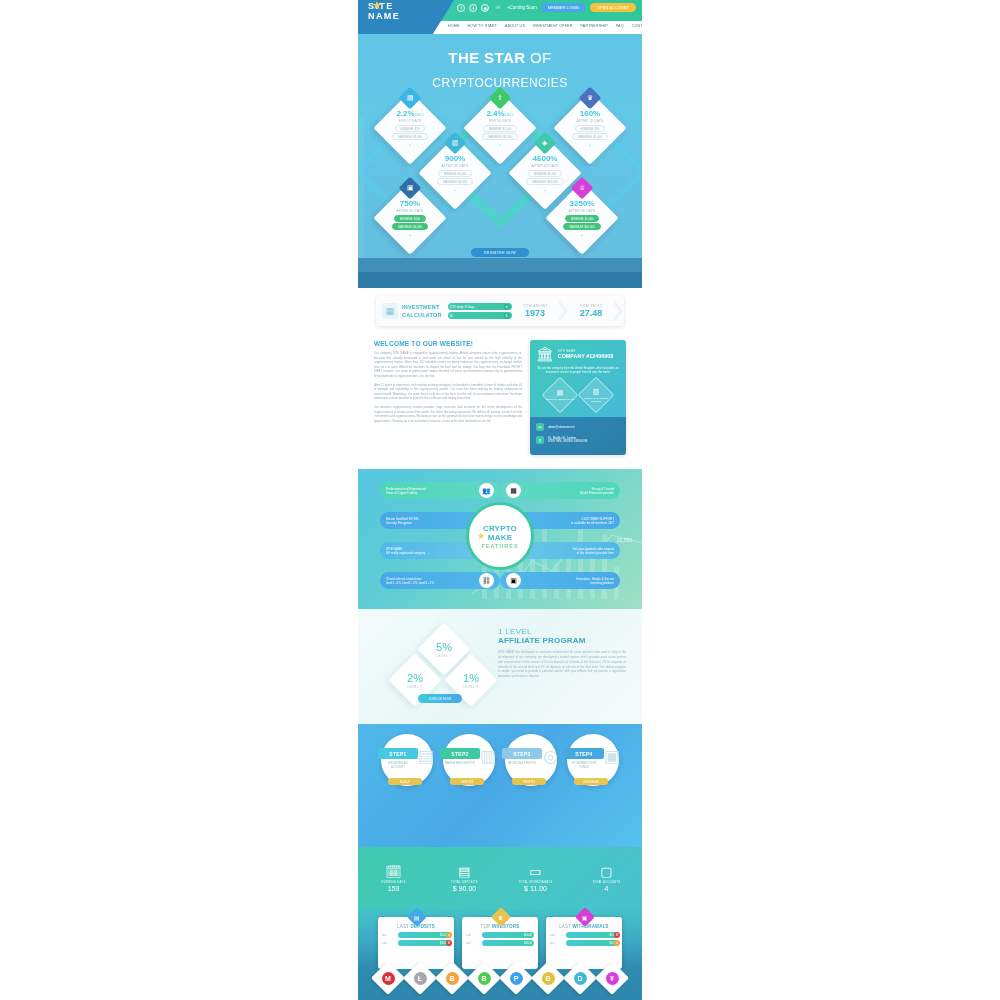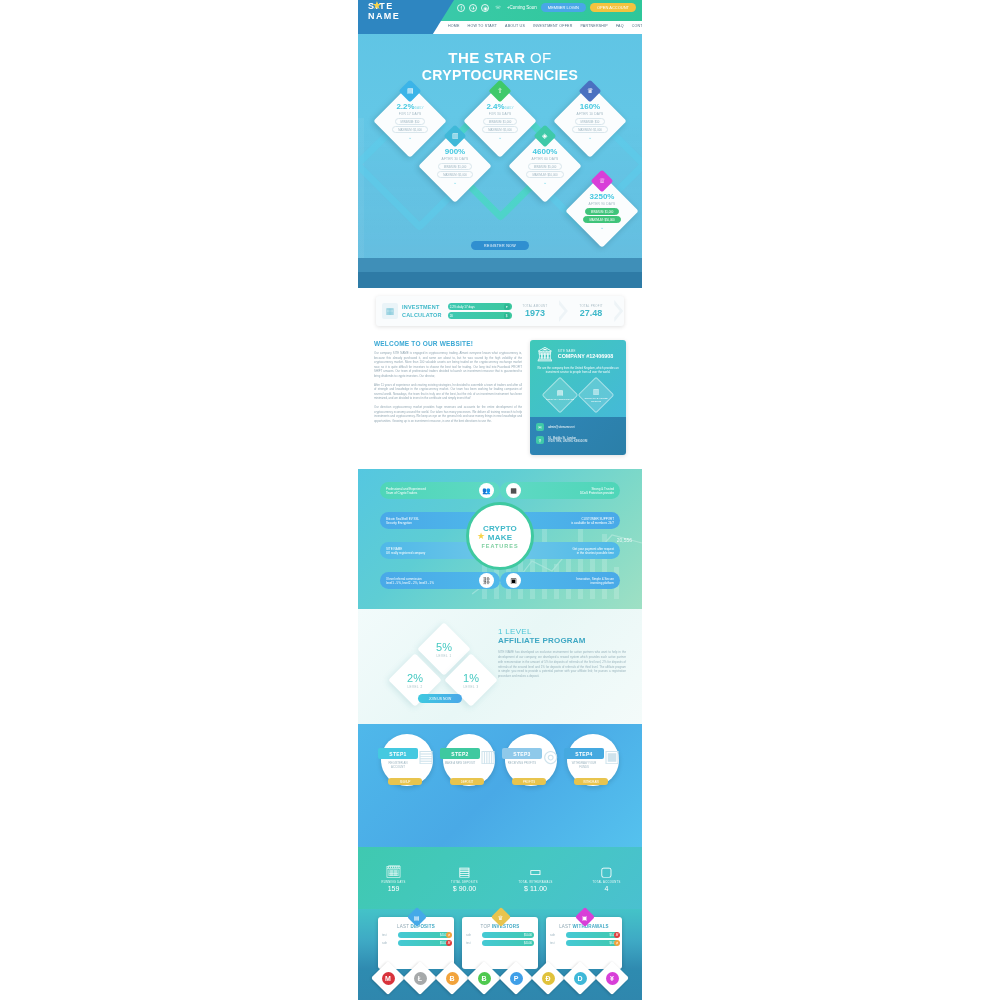--- a/index.html
+++ b/index.html
@@ -32,21 +32,21 @@
   .btn-yellow { background:#f3c33f; }
 
   .navbar { position:relative; height:13px; background:#fff; z-index:5; }
   .navwedge { position:absolute; left:0; top:0; width:82px; height:13px; background:#2e86c1; clip-path: polygon(0 0, 100% 0, 55% 100%, 0 100%); }
   .navlist { position:absolute; left:90px; top:3px; display:flex; gap:8px; }
   .navlist span { font-size:3.6px; color:#4a6b80; letter-spacing:.2px; white-space:nowrap; }
 
   .hero-title { position:relative; text-align:center; margin-top:15px; color:#fff; z-index:4; }
   .hero-title .t1 { font-size:15px; font-weight:bold; letter-spacing:.4px; }
   .hero-title .t1 .lt { font-weight:300; }
-  .hero-title .t2 { font-size:14px; font-weight:700; letter-spacing:.4px; margin-top:1px; }
+  .hero-title .t2 { font-size:12px; font-weight:400; letter-spacing:.4px; margin-top:10px; }
 
   
   .dgrid { position:relative; height:150px; margin-top:6px; z-index:4; }
   .xband { position:absolute; width:95px; height:95px; border:7px solid rgba(64,224,200,.55); transform:rotate(45deg); border-radius:4px; }
   .xb1 { left:14px; top:28px; border-color:rgba(90,205,235,.5); }
   .xb2 { left:95px; top:18px; border-color:rgba(64,224,185,.6); }
   .xb3 { left:176px; top:28px; border-color:rgba(90,205,235,.5); }
 
   .dcard { position:absolute; width:64px; height:64px; }
   .dcard .dbody { position:absolute; left:6px; top:6px; width:52px; height:52px; background:#fbfdfe; transform:rotate(45deg); border-radius:3px; box-shadow:0 2px 6px rgba(0,0,0,.17); }
@@ -295,23 +295,38 @@
           <div class="pct"><span>4600%</span></div>
           <div class="per">AFTER 60 DAYS</div>
           <div class="minmax">
                 <div class="mm">MINIMUM: $5,000</div>
                 <div class="mm">MAXIMUM: $10,000</div>
               </div>
           <div class="chev">⌄</div>
         </div>
       </div>
 
-
-
-      <div class="dcard" style="left:212px;top:90px">
+      <div class="dcard" style="left:20px;top:90px">
+        <div class="dbody"></div>
+        <div class="dico" style="background:#2f6fa8">
+              <span>▣</span>
+            </div>
+        <div class="dtxt">
+          <div class="pct"><span>750%</span></div>
+          <div class="per">AFTER 25 DAYS</div>
+          <div class="minmax">
+                <div class="mm gr">MINIMUM: $100</div>
+                <div class="mm gr">MAXIMUM: $5,000</div>
+              </div>
+          <div class="chev">⌄</div>
+        </div>
+      </div>
+
+
+      <div class="dcard" style="left:192px;top:90px">
         <div class="dbody"></div>
         <div class="dico" style="background:#d83fd8">
               <span>♕</span>
             </div>
         <div class="dtxt">
           <div class="pct"><span>3250%</span></div>
           <div class="per">AFTER 90 DAYS</div>
           <div class="minmax">
                 <div class="mm gr">MINIMUM: $1,000</div>
                 <div class="mm gr">MAXIMUM: $50,000</div>

